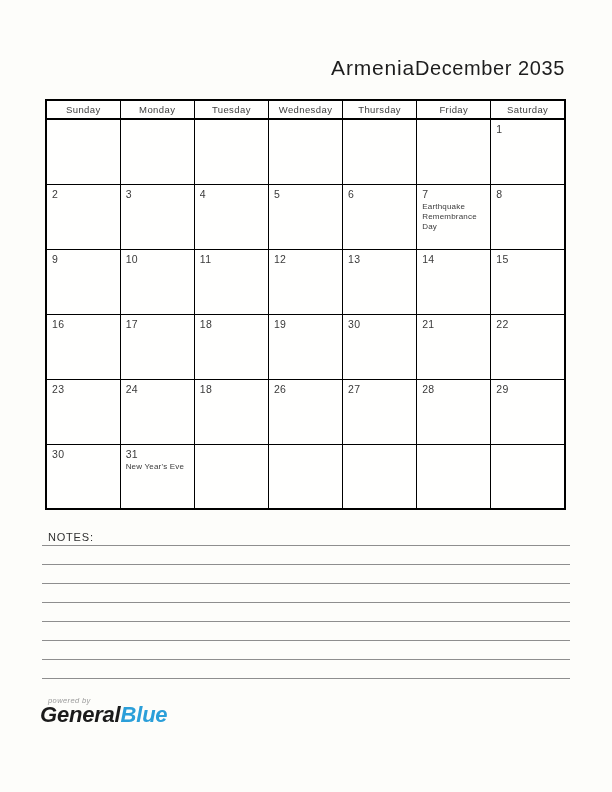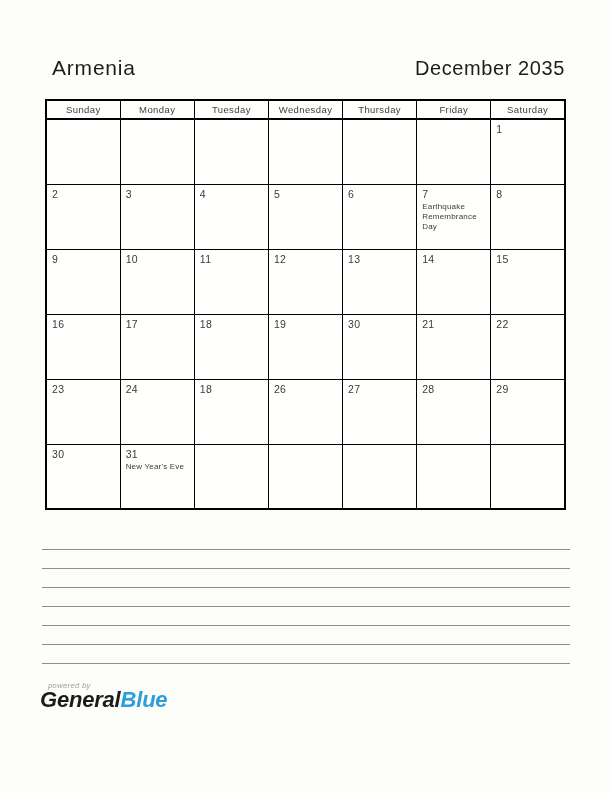--- a/index.html
+++ b/index.html
@@ -12,21 +12,21 @@
   }
   .page {
     width: 612px;
     height: 792px;
     position: relative;
   }
 
   
   .page-header {
     display: flex;
-    justify-content: space-between;
+    justify-content: flex-end;
     align-items: baseline;
     padding: 55px 47px 0 52px;
   }
   .country-title {
     font-size: 21px;
     font-weight: 400;
     letter-spacing: 0.8px;
     color: #1d1d1d;
     line-height: 26px;
   }
@@ -281,20 +281,23 @@
             <div class="daynum"></div>
           </td>
           <td>
             <div class="daynum"></div>
           </td>
         </tr>
       </tbody>
   </table>
 
   <div class="notes">
+    <div class="notes-first-line">
+      <span class="notes-label">NOTES:</span>
+    </div>
     <div>
         <div class="notes-line"></div>
         <div class="notes-line"></div>
         <div class="notes-line"></div>
         <div class="notes-line"></div>
         <div class="notes-line"></div>
         <div class="notes-line"></div>
         <div class="notes-line"></div>
       </div>
   </div>

